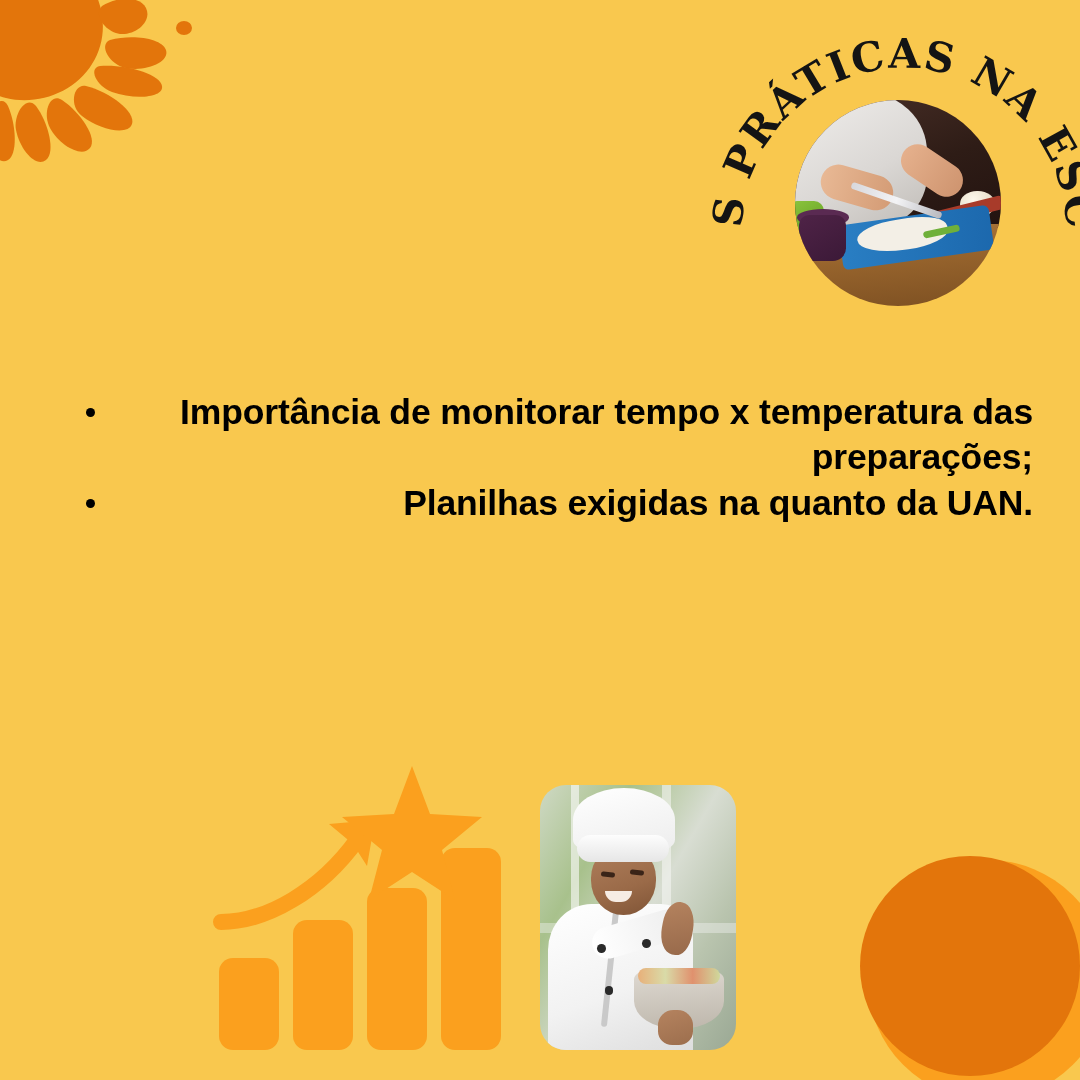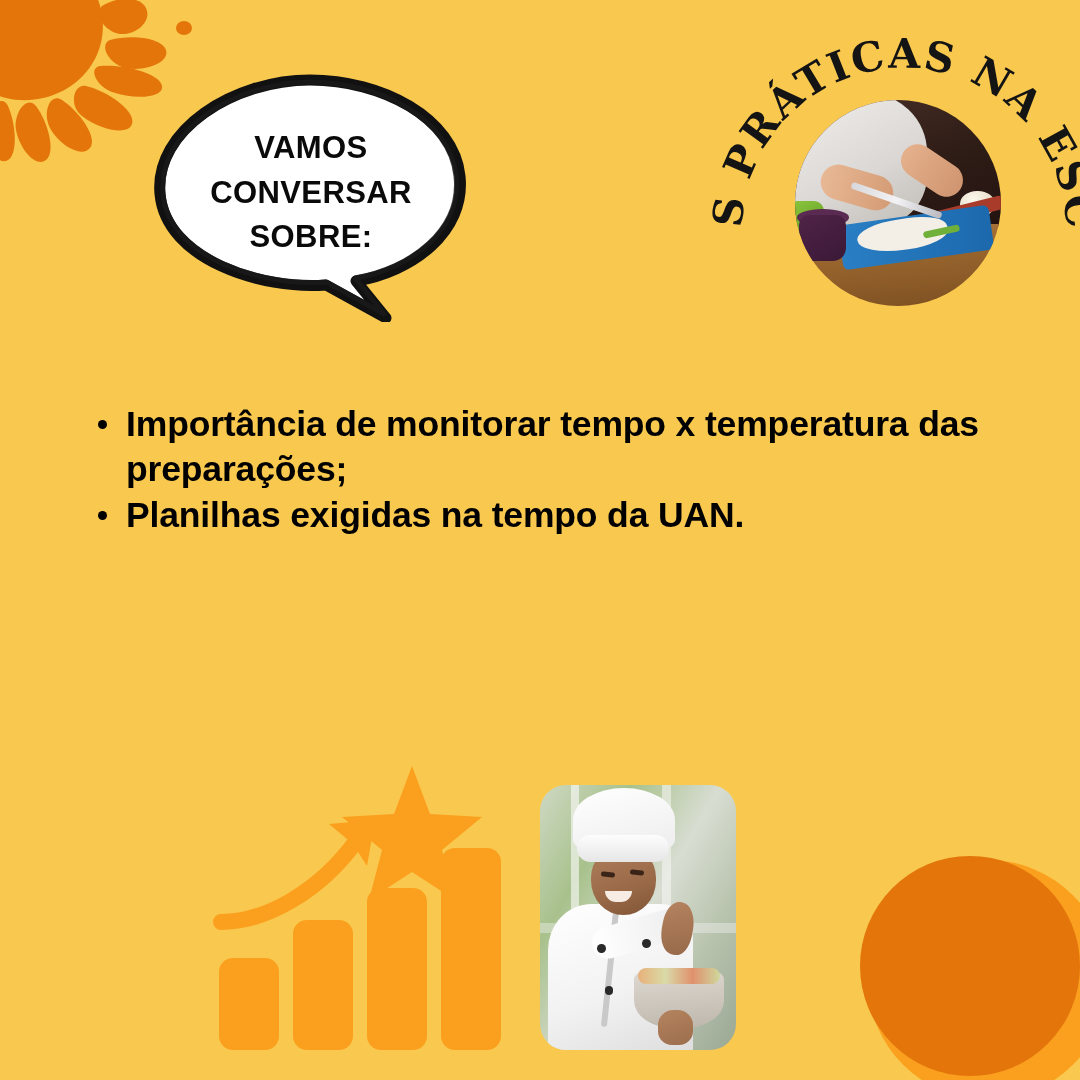--- a/index.html
+++ b/index.html
@@ -210,23 +210,24 @@
   }
 
   
   #bullet-list {
     position: absolute;
     left: 62px;
     top: 386px;
     width: 975px;
   }
   #bullet-list ul {
-    margin: 16px;
+    margin: 4px;
     padding: 0 0 0 48px;
     list-style: none;
+    text-align: right;
   }
   #bullet-list li {
     position: relative;
     font-size: 35.5px;
     font-weight: bold;
     color: #000000;
     line-height: 1.26;
     letter-spacing: -0.15px;
     margin-bottom: 2px;
   }
@@ -267,41 +268,20 @@
       <ellipse cx="244" cy="88" rx="8" ry="7"></ellipse>
       <path d="M196,12 C210,2 232,4 234,14 C236,24 218,32 206,28 C196,25 188,18 196,12 Z"></path>
     </g>
   </svg>
 
   <svg class="deco-svg" id="corner-circles-deco" viewBox="0 0 260 250">
     <circle cx="168" cy="150" r="120" fill="#fba01e"></circle>
     <circle cx="150" cy="136" r="110" fill="#e3750b"></circle>
   </svg>
 
-  <div id="speech-bubble">
-    <svg viewBox="0 0 322 250">
-      <path d="M160,8
-               C232,8 304,46 310,104
-               C316,160 262,200 206,209
-               L236,246 L176,213
-               C112,218 16,188 10,122
-               C4,58 84,8 160,8 Z" fill="#ffffff" stroke="#111111" stroke-width="11" stroke-linejoin="round"></path>
-      <path d="M160,10
-               C230,10 300,47 306,104
-               C312,158 260,197 205,206
-               L234,242 L176,210
-               C113,215 19,186 13,122
-               C7,60 85,10 160,10 Z" fill="none" stroke="#1a1a1a" stroke-width="5" stroke-linejoin="round" opacity="0.85"></path>
-    </svg>
-    <div id="bubble-text">
-      <div class="line">VAMOS</div>
-      <div class="line">CONVERSAR</div>
-      <div class="line">SOBRE:</div>
-    </div>
-  </div>
 
   <div id="badge">
     <div id="badge-photo">
       <div class="photo-scene">
         <div class="ks-wall"></div>
         <div class="ks-table"></div>
         <div class="ks-chef"></div>
         <div class="ks-bulb"></div>
         <div class="ks-redbd"></div>
         <div class="ks-board"></div>
@@ -321,21 +301,21 @@
       </defs>
       <text>
         <textPath href="#arcpath" startOffset="50%" text-anchor="middle">BOAS PRÁTICAS NA ESCOLA</textPath>
       </text>
     </svg>
   </div>
 
   <div id="bullet-list">
     <ul>
       <li>Importância de monitorar tempo x temperatura das preparações;</li>
-      <li>Planilhas exigidas na tempo da UAN.</li>
+      <li>Planilhas exigidas na quanto da UAN.</li>
     </ul>
   </div>
 
   <svg id="growth-chart" viewBox="0 0 310 300">
     <g>
       <rect x="14" y="196" width="60" height="92" rx="14" fill="#fba01e"></rect>
       <rect x="88" y="158" width="60" height="130" rx="14" fill="#fba01e"></rect>
       <rect x="162" y="126" width="60" height="162" rx="14" fill="#fba01e"></rect>
       <rect x="236" y="86" width="60" height="202" rx="14" fill="#fba01e"></rect>
     </g>

